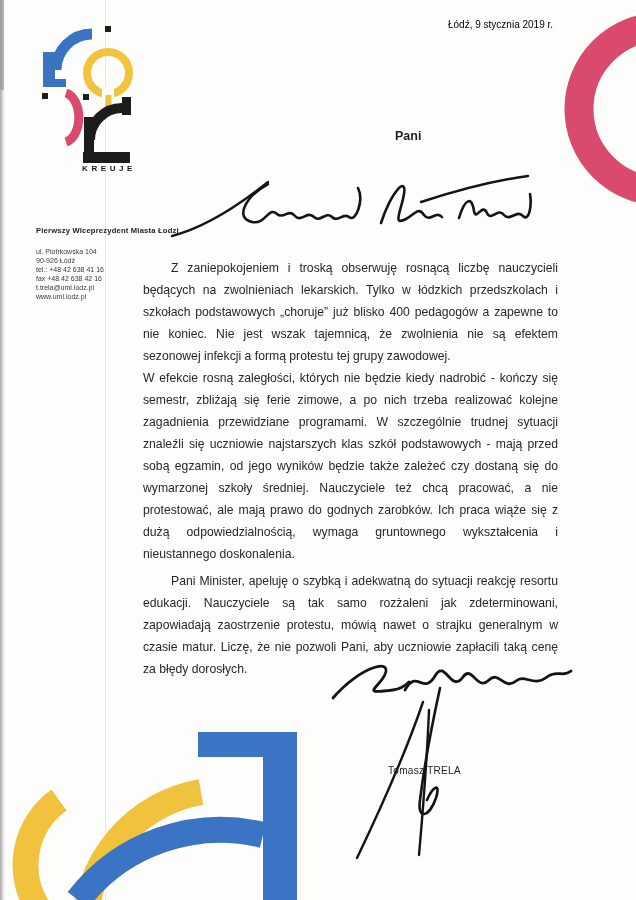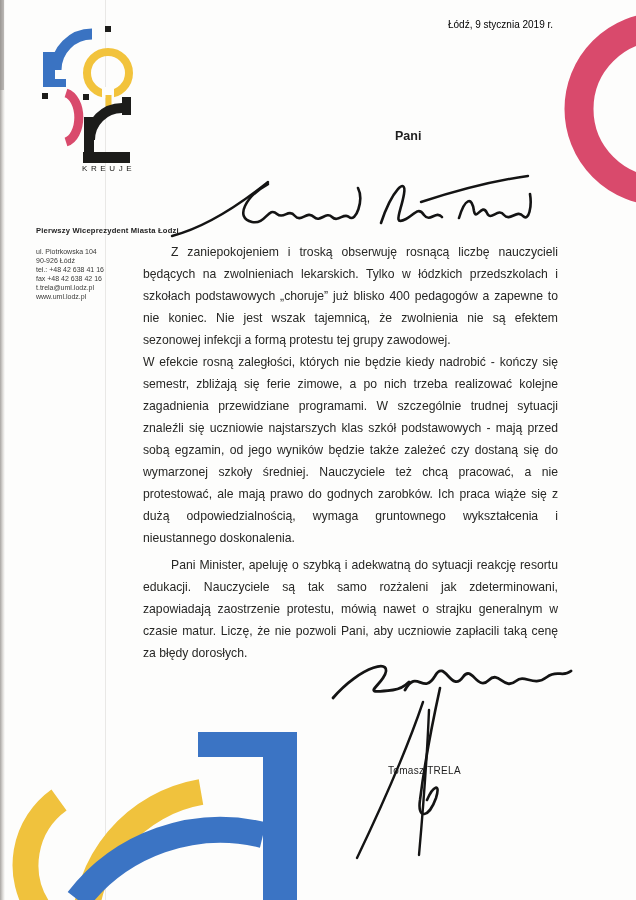--- a/index.html
+++ b/index.html
@@ -12,29 +12,29 @@
   .abs{position:absolute;}
   
   .scan-edge{left:0;top:0;width:5px;height:900px;
     background:linear-gradient(to right,#a8a5a2,#dddbd8 55%,rgba(255,255,255,0));}
   .scan-edge-top{left:0;top:0;width:4px;height:90px;background:#8f8c89;opacity:.55;}
   .fold-line{left:105px;top:0;width:1px;height:900px;background:rgba(110,105,100,.14);}
   
   .sender-title{left:36px;top:226px;font-size:7.6px;font-weight:bold;letter-spacing:.2px;color:#222;white-space:nowrap;}
   .address{left:36px;top:248px;font-size:7px;line-height:8.9px;color:#3a3a38;}
   .address span{display:block;}
-  .kreuje{left:82px;top:164px;font-size:8px;font-weight:normal;letter-spacing:3.6px;color:#161614;white-space:nowrap;}
+  .kreuje{left:82px;top:164px;font-size:8px;font-weight:bold;letter-spacing:3.6px;color:#161614;white-space:nowrap;}
   
   .date{left:448px;top:19px;font-size:10px;color:#000000;white-space:nowrap;}
   .recipient{left:375px;top:127px;font-size:12.5px;font-weight:bold;line-height:18.5px;color:#1f1f1f;}
   .recipient span{display:block;padding-left:20px;}
   
   .body-text{left:143px;top:241px;width:415px;font-size:12.2px;line-height:22px;text-align:justify;color:#272725;}
   .body-text p{margin:0;}
-  .body-text p.ind{text-indent:28px;}
+  .body-text p.ind{text-indent:28px;margin-top:16px;}
   .body-text p.sp{margin-top:5px;}
   .signer{left:388px;top:765px;font-size:10px;font-weight:normal;letter-spacing:.3px;color:#1d1d1d;white-space:nowrap;}
   .hand path{fill:none;stroke:#141414;stroke-linecap:round;stroke-linejoin:round;}
 </style>
 </head>
 <body>
 
 <div class="page">
 
   <div class="abs scan-edge"></div>

